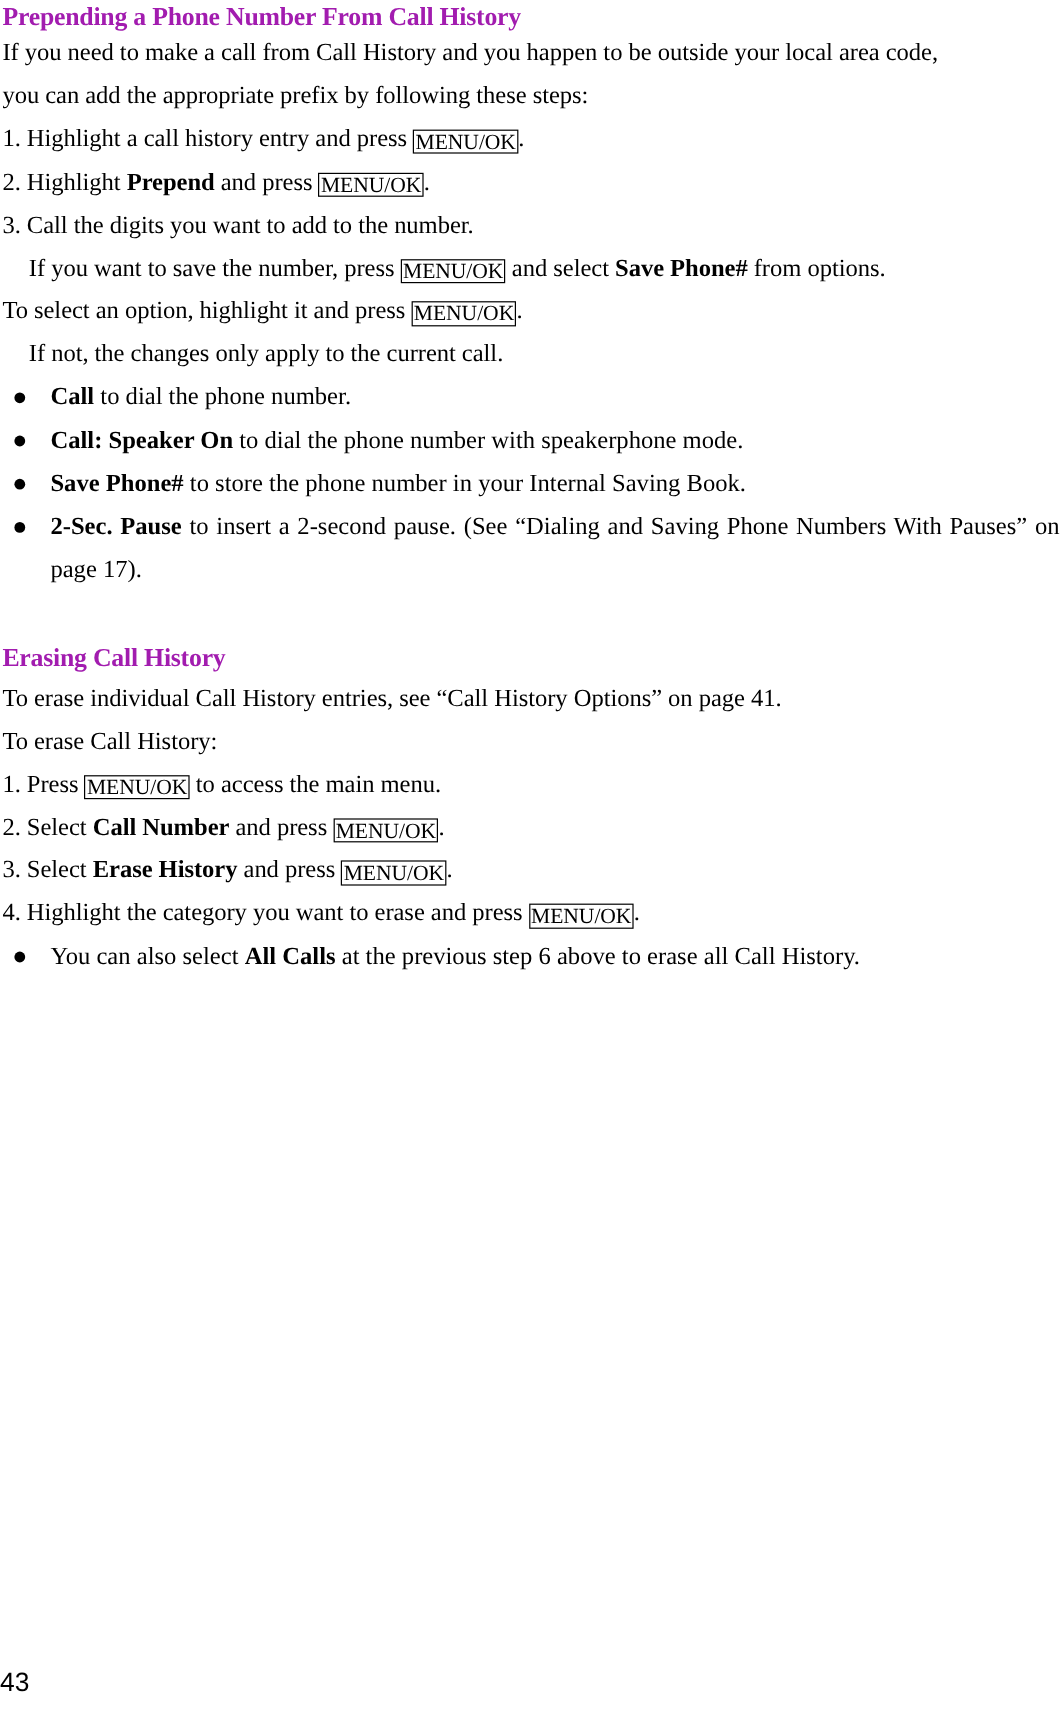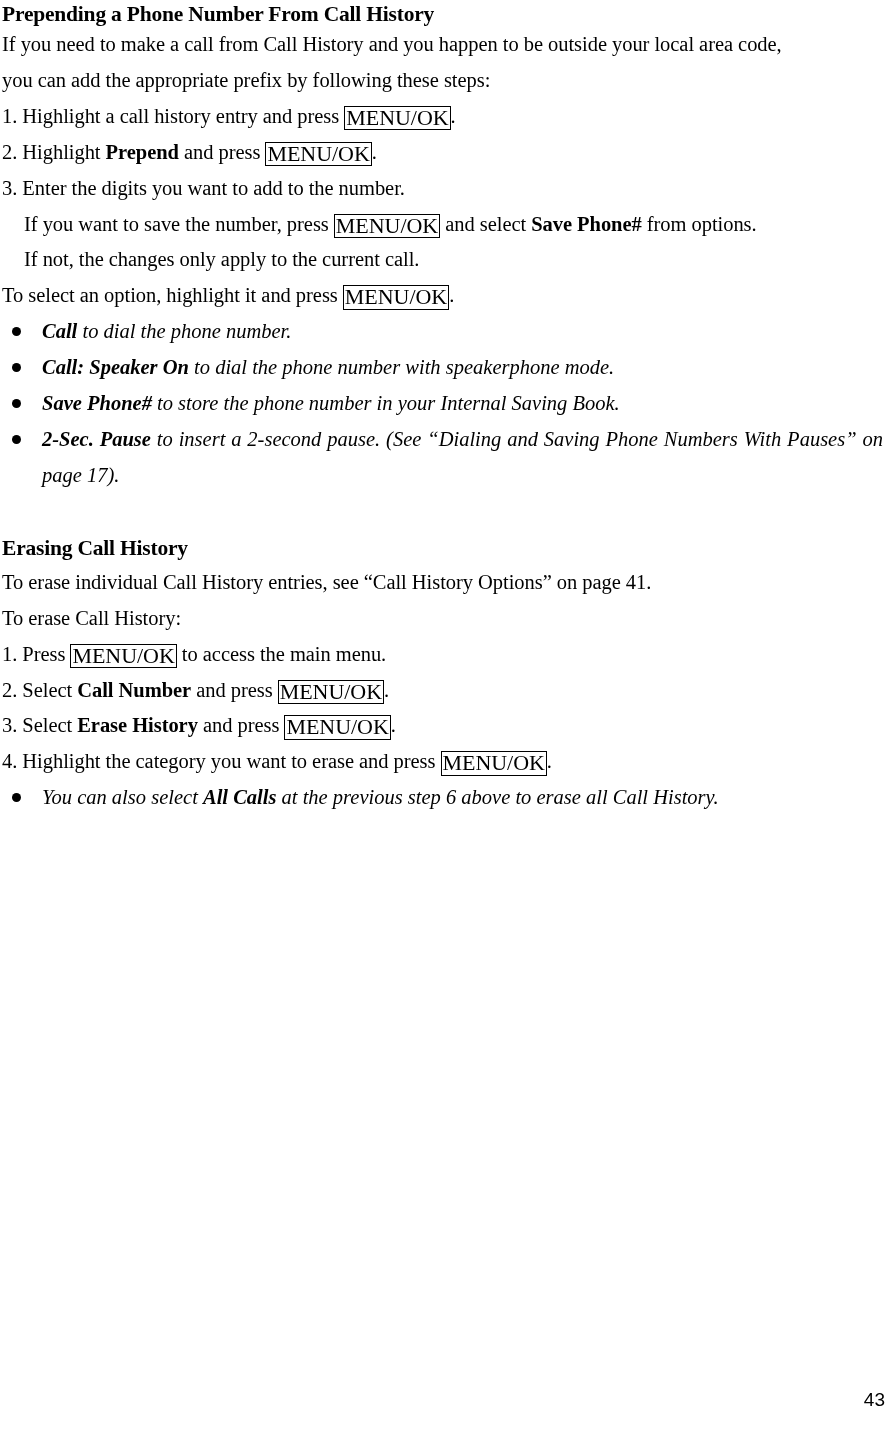--- a/index.html
+++ b/index.html
@@ -29,21 +29,21 @@
 
   .content {
     position: absolute;
     left: 2px;
     top: 0px;
     width: 881px;
   }
 
   
   .heading {
-    color: #000000;
+    color: #a21caf;
     font-weight: bold;
     font-size: 21.5px;
     line-height: 26px;
     letter-spacing: -0.2px;
     margin: 0;
     padding: 0;
     white-space: nowrap;
   }
   .heading-1 { margin-top: 1px; }
 
@@ -64,21 +64,21 @@
   }
 
   
   .key {
     display: inline-block;
     border: 1px solid #000000;
     padding: 0 1px;
     margin: 0 0px;
     line-height: 1.03;
     vertical-align: -2px;
-    font-size: 22px;
+    font-size: 18px;
     white-space: nowrap;
   }
 
   
   .bullets {
     margin: 0;
     padding: 0;
     list-style: none;
   }
   .bullet-item {
@@ -92,35 +92,35 @@
   .bullet-item.nojust { text-align: left; }
   .bullet-dot {
     position: absolute;
     left: 10px;
     top: 13px;
     width: 9px;
     height: 9px;
     background: #000000;
     border-radius: 50%;
   }
-  .bullet-text { display: inline; font-style: italic; }
+  .bullet-text { display: inline; }
 
   
   .section-gap-1 { height: 41px; }
   .section-gap-small { height: 4px; }
 
   
   .page-number {
     position: absolute;
     left: 0;
     top: 1389px;
     width: 885px;
-    text-align: right;
+    text-align: left;
     font-family: "Liberation Sans", "DejaVu Sans", sans-serif;
-    font-size: 19px;
+    font-size: 22px;
     color: #000000;
   }
 </style>
 </head>
 <body>
 
 <div class="page">
   <div class="content">
 
     <h1 class="heading heading-1">Prepending a Phone Number From Call History</h1>
@@ -133,35 +133,35 @@
       <span>Highlight a call history entry and press </span><span class="key">MENU/OK</span><span>.</span>
     </div>
 
     <div class="line">
       <span>2.</span>
       <span>Highlight </span><b>Prepend</b><span> and press </span><span class="key">MENU/OK</span><span>.</span>
     </div>
 
     <div class="line">
       <span>3.</span>
-      <span>Enter the digits you want to add to the number.</span>
+      <span>Call the digits you want to add to the number.</span>
     </div>
 
     <div class="line indent-1">
       <span>If you want to save the number, press </span><span class="key">MENU/OK</span><span> and select </span><b>Save Phone#</b><span> from options.</span>
     </div>
 
+    <div class="line">
+      <span>To select an option, highlight it and press </span><span class="key">MENU/OK</span><span>.</span>
+    </div>
+
     <div class="line indent-1">
       <span>If not, the changes only apply to the current call.</span>
     </div>
 
-    <div class="line">
-      <span>To select an option, highlight it and press </span><span class="key">MENU/OK</span><span>.</span>
-    </div>
-
     <ul class="bullets">
 
       <li class="bullet-item nojust">
         <span class="bullet-dot"></span>
         <span class="bullet-text"><b>Call</b><span> to dial the phone number.</span></span>
       </li>
 
       <li class="bullet-item nojust">
         <span class="bullet-dot"></span>
         <span class="bullet-text"><b>Call: Speaker On</b><span> to dial the phone number with speakerphone mode.</span></span>

